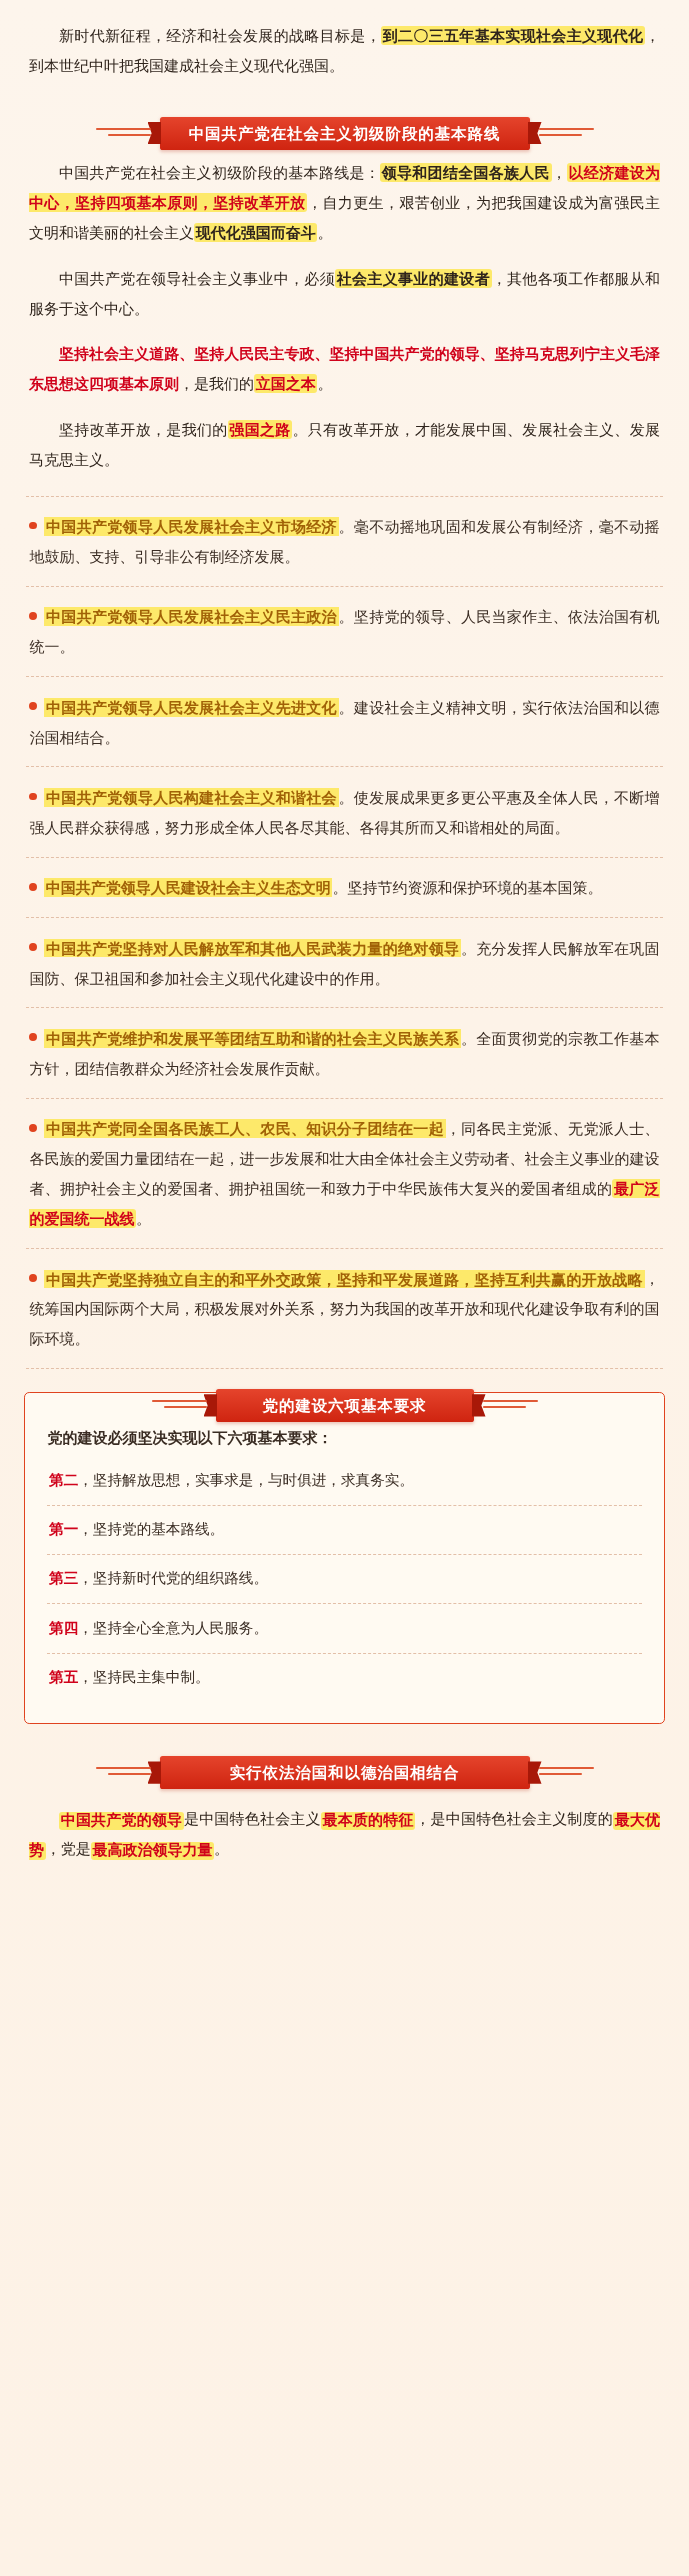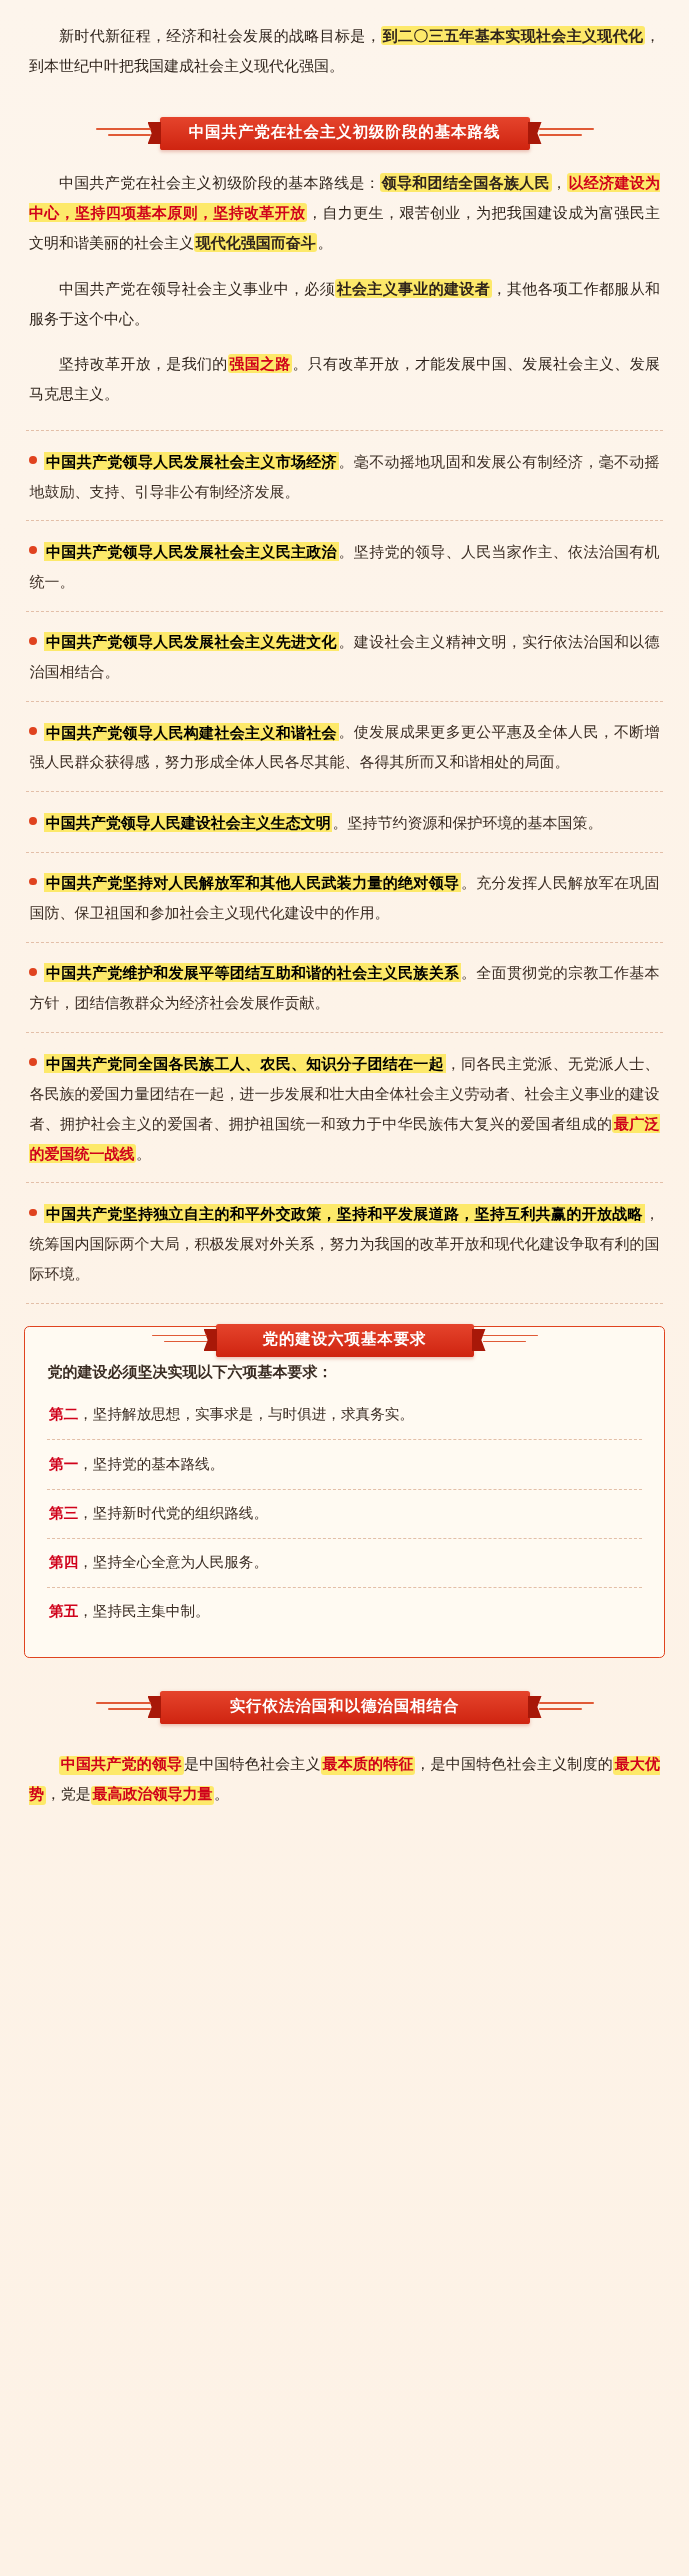--- a/index.html
+++ b/index.html
@@ -37,24 +37,23 @@
   .red { color: #d0021b; }
   .red-b { color: #d0021b; font-weight: bold; }
   .bold { font-weight: bold; }
   
   .intro-wrap {
     padding: 20.7px 29px 5.2px 29px;
   }
   
   .banner {
     position: relative;
-    margin: 12px auto 15px auto;
+    margin: 12px auto 5px auto;
     width: 370px;
     height: 40px;
-    font-family: Liberation Mono, monospace;
   }
   .banner .ribbon {
     position: absolute;
     left: 0; right: 0; top: 3.4px;
     height: 33px;
     background: linear-gradient(180deg,#e5442c 0%, #cf2410 100%);
     border-radius: 2.6px;
     box-shadow: 0 1.7px 3.4px rgba(180,40,20,0.25);
   }
   .banner .ribbon:before,
@@ -121,21 +120,21 @@
   }
   .dot {
     display: inline-block;
     width: 7.8px; height: 7.8px;
     border-radius: 50%;
     background: #e0431f;
     margin-right: 6.9px;
     vertical-align: 2.6px;
   }
   .lead {
-    color: #000000;
+    color: #a16207;
     font-weight: bold;
     background: #fde96a;
     padding: 0.9px 1.7px;
   }
   
   .frame {
     margin: 22.4px 24px 8.6px 24px;
     border: 1.7px solid #e0431f;
     border-radius: 5.2px;
     background: #fffaf2;
@@ -193,20 +192,23 @@
 
   <div class="body-block">
     <p class="para indent">
       <span>中国共产党在社会主义初级阶段的基本路线是：</span><span class="hl-yellow bold">领导和团结全国各族人民</span><span>，</span><span class="hl-yellow bold red">以经济建设为中心，坚持四项基本原则，坚持改革开放</span><span>，自力更生，艰苦创业，为把我国建设成为富强民主文明和谐美丽的社会主义</span><span class="hl-yellow bold">现代化强国而奋斗</span><span>。</span>
     </p>
 
     <p class="para indent">
       <span>中国共产党在领导社会主义事业中，必须</span><span class="hl-yellow bold">社会主义事业的建设者</span><span>，其他各项工作都服从和服务于这个中心。</span>
     </p>
 
+    <p class="para indent">
+      <span class="red-b">坚持社会主义道路、坚持人民民主专政、坚持中国共产党的领导、坚持马克思列宁主义毛泽东思想这四项基本原则</span><span>，是我们的</span><span class="hl-yellow bold red">立国之本</span><span>。</span>
+    </p>
 
     <p class="para indent">
       <span>坚持改革开放，是我们的</span><span class="hl-yellow bold red">强国之路</span><span>。只有改革开放，才能发展中国、发展社会主义、发展马克思主义。</span>
     </p>
   </div>
 
   <div class="bullets">
 
     <div class="bullet-item">
       <p><span class="dot"></span><span class="lead">中国共产党领导人民发展社会主义市场经济</span><span>。毫不动摇地巩固和发展公有制经济，毫不动摇地鼓励、支持、引导非公有制经济发展。</span></p>

